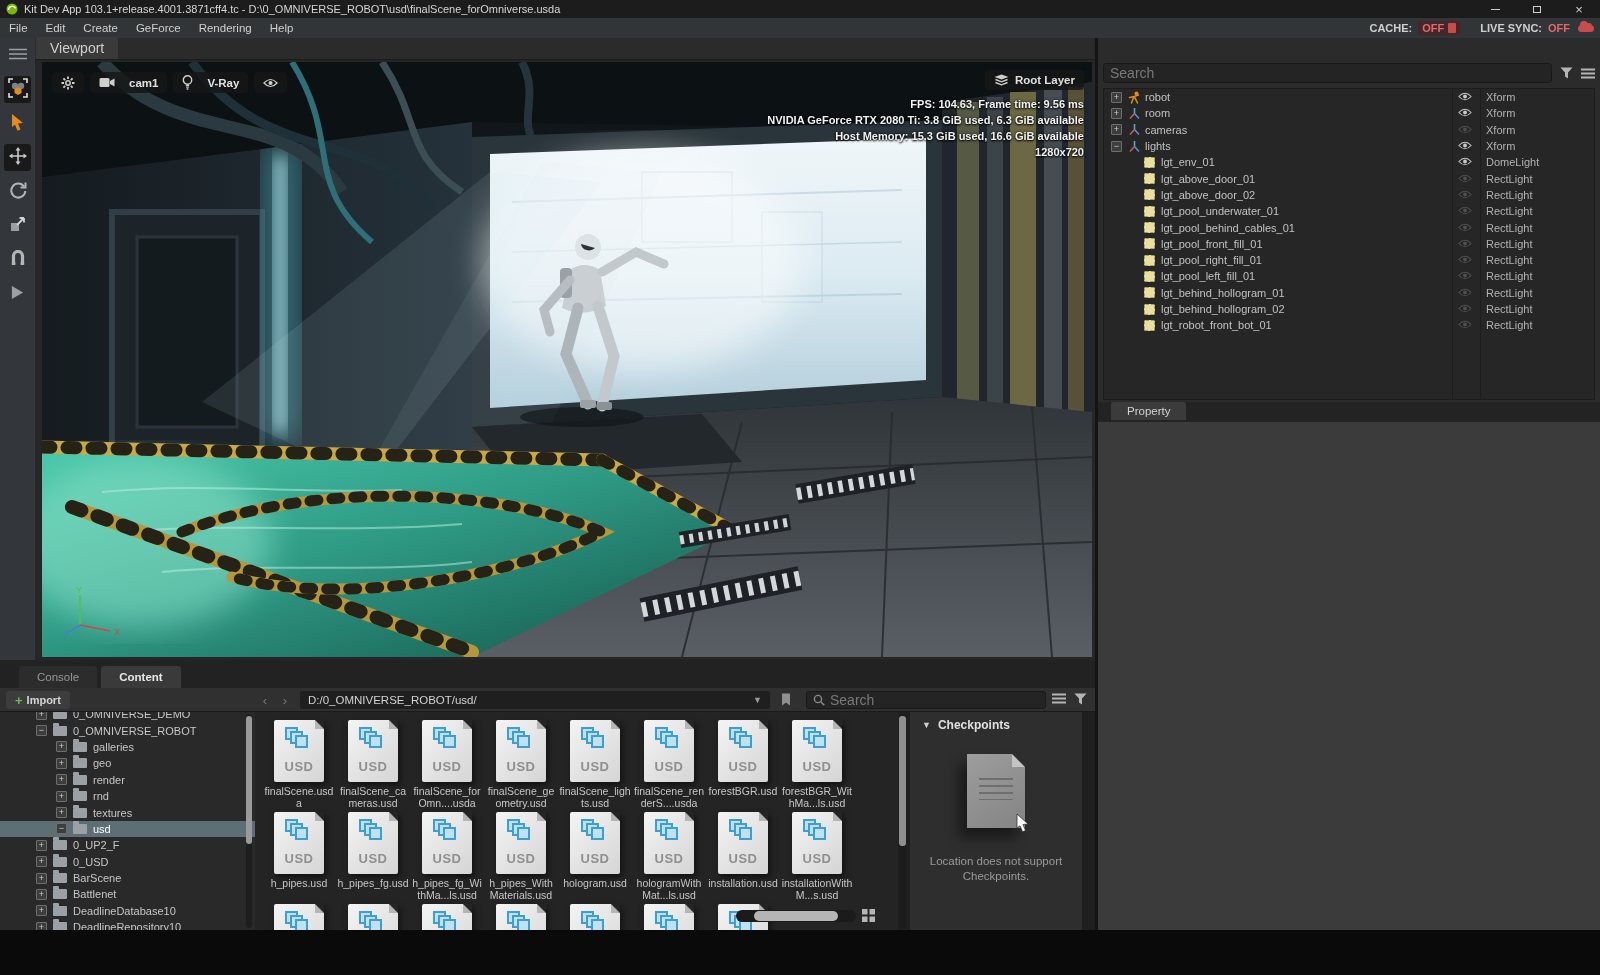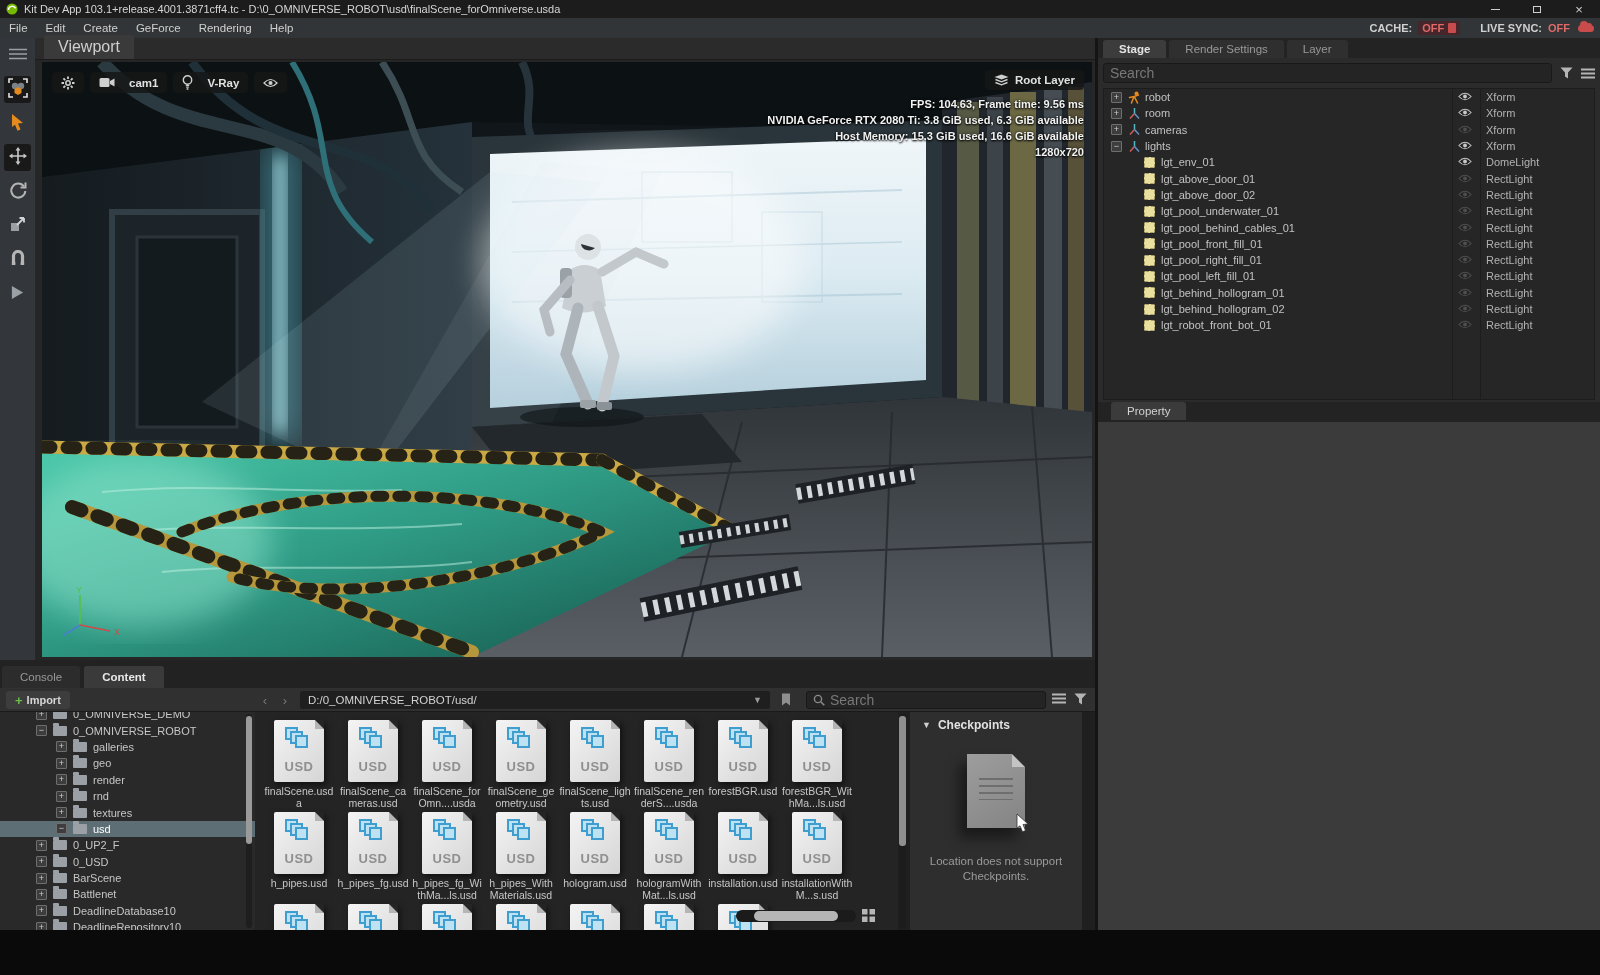--- a/index.html
+++ b/index.html
@@ -26,21 +26,21 @@
   .red-cloud:after{content:"";position:absolute;left:8px;top:-2px;width:6px;height:6px;border-radius:50%;background:#c94c4c}
 
   
   .left-toolbar{position:absolute;left:0;top:38px;width:35px;height:622px;background:#33363a;display:flex;flex-direction:column;align-items:center;padding-top:4px;gap:6px}
   .tool-btn{width:27px;height:27px;display:flex;align-items:center;justify-content:center;border-radius:3px}
   .tool-btn.active{background:#191919}
 
   
   .viewport-zone{position:absolute;left:35px;top:38px;width:1060px;height:622px;background:#262626}
   .vp-tabbar{height:22px;background:#2b2b2b;display:flex;align-items:flex-end;border-bottom:1px solid #1c1c1c}
-  .vp-tab{margin-left:9px;padding:3px 14px;background:#3a3a3a;color:#cfcfcf;font-size:16px;border-radius:3px 3px 0 0}
+  .vp-tab{margin-left:1px;padding:3px 14px;background:#3a3a3a;color:#cfcfcf;font-size:14px;border-radius:3px 3px 0 0}
   .vp-canvas{position:absolute;left:7px;top:24px;width:1050px;height:595px;background:#10161a;overflow:hidden;box-shadow:inset 0 0 90px rgba(0,0,0,.75)}
   .scene-svg{position:absolute;left:0;top:0;width:100%;height:100%}
   .vp-toolbar{position:absolute;left:10px;top:10px;display:flex;gap:6px;z-index:5}
   .vp-btn{background:rgba(22,22,22,.82);border-radius:4px;height:21px;display:flex;align-items:center;gap:14px;padding:0 9px;color:#e0e0e0;font-size:11.5px;font-weight:bold}
   .vp-rootlayer{position:absolute;right:8px;top:8px;z-index:5;background:rgba(22,22,22,.82);border-radius:4px;height:20px;display:flex;align-items:center;gap:6px;padding:0 9px;color:#e0e0e0;font-size:11.5px;font-weight:bold}
   .vp-stats{position:absolute;right:8px;top:34px;z-index:5;text-align:right;color:#f2f2f2;font-size:11px;line-height:16px;text-shadow:0 1px 2px #000,0 0 3px rgba(0,0,0,.8);font-weight:bold}
   .vp-gizmo{position:absolute;left:16px;bottom:14px;z-index:5}
 
   
   .panel-divider{position:absolute;left:1095px;top:38px;width:3px;height:892px;background:#141414}
@@ -66,21 +66,21 @@
   .seye{position:absolute;left:354px}
   .seye.on{color:#c8c8c8}.seye.off{color:#4e4e4e}
   .stype{position:absolute;left:382px;color:#b2b2b2}
   .light-sq{width:11px;height:11px;background:#e9e0a0;border:1px dashed #a89f66;border-radius:2px;display:inline-block}
   .property-tabbar{position:absolute;left:0;top:364px;width:100%;height:20px;background:#232323;display:flex;align-items:flex-start;padding-left:13px}
   .ptab.prop{background:#3b3b3b;color:#d2d2d2}
   .property-panel{position:absolute;left:0;top:384px;width:100%;height:508px;background:#3b3b3b}
 
   
   .bottom-panel{position:absolute;left:0;top:660px;width:1095px;height:270px;background:#1f1f1f}
-  .btabs{height:28px;background:#222;display:flex;align-items:flex-end;gap:4px;padding-left:2px}
+  .btabs{height:28px;background:#222;display:flex;align-items:flex-end;gap:4px;padding-left:19px}
   .btab{padding:5px 18px;font-size:11.5px;border-radius:3px 3px 0 0}
   .btab.inactive{background:#2c2c2c;color:#979797}
   .btab.active{background:#3a3a3a;color:#e8e8e8;font-weight:bold}
   .content-toolbar{position:relative;height:24px;background:#303030;border-bottom:1px solid #1a1a1a}
   .import-btn{position:absolute;left:6px;top:3px;height:18px;background:#3d3d3d;border-radius:3px;display:flex;align-items:center;gap:4px;padding:0 9px;color:#d6d6d6;font-size:11px;font-weight:bold}
   .plus{color:#6abe4a;font-weight:bold;font-size:13px;line-height:1}
   .nav-chev{position:absolute;top:3px;width:18px;height:18px;display:flex;align-items:center;justify-content:center;color:#777;font-size:13px}
   .path-field{position:absolute;left:300px;top:3px;width:470px;height:18px;background:#1f1f1f;border-radius:2px;display:flex;align-items:center;padding:0 8px;color:#d2d2d2;font-size:11.5px}
   .path-caret{margin-left:auto;color:#9a9a9a;font-size:9px}
   .bm-icon{position:absolute;left:781px;top:5px}
@@ -380,25 +380,20 @@
         <text x="18" y="10" fill="#55c04a" font-size="9" font-family="Liberation Sans">Y</text>
         <line x1="22" y1="42" x2="52" y2="48" stroke="#d04848" stroke-width="1.6"></line>
         <text x="56" y="52" fill="#d04848" font-size="9" font-family="Liberation Sans">X</text>
         <line x1="22" y1="42" x2="6" y2="52" stroke="#4a7fd0" stroke-width="1.6"></line>
       </svg>
     </div>
   </div>
 
   <div class="panel-divider"></div>
   <div class="right-panel">
-    <div class="ptabs">
-        <div class="ptab active">Stage</div>
-        <div class="ptab ">Render Settings</div>
-        <div class="ptab ">Layer</div>
-      </div>
     <div class="stage-search-row">
       <div class="search-box">
         <input type="text" placeholder="Search" style="">
       </div>
       <svg width="13" height="12" viewBox="0 0 13 12">
           <path d="M0.5,0.5 H12.5 L8,5.5 V11.5 L5,9.5 V5.5 Z" fill="#b5b5b5"></path>
         </svg>
       <svg width="14" height="11" viewBox="0 0 14 11">
           <path d="M0,1.5 H14 M0,5.5 H14 M0,9.5 H14" stroke="#b5b5b5" stroke-width="1.8"></path>
         </svg>

